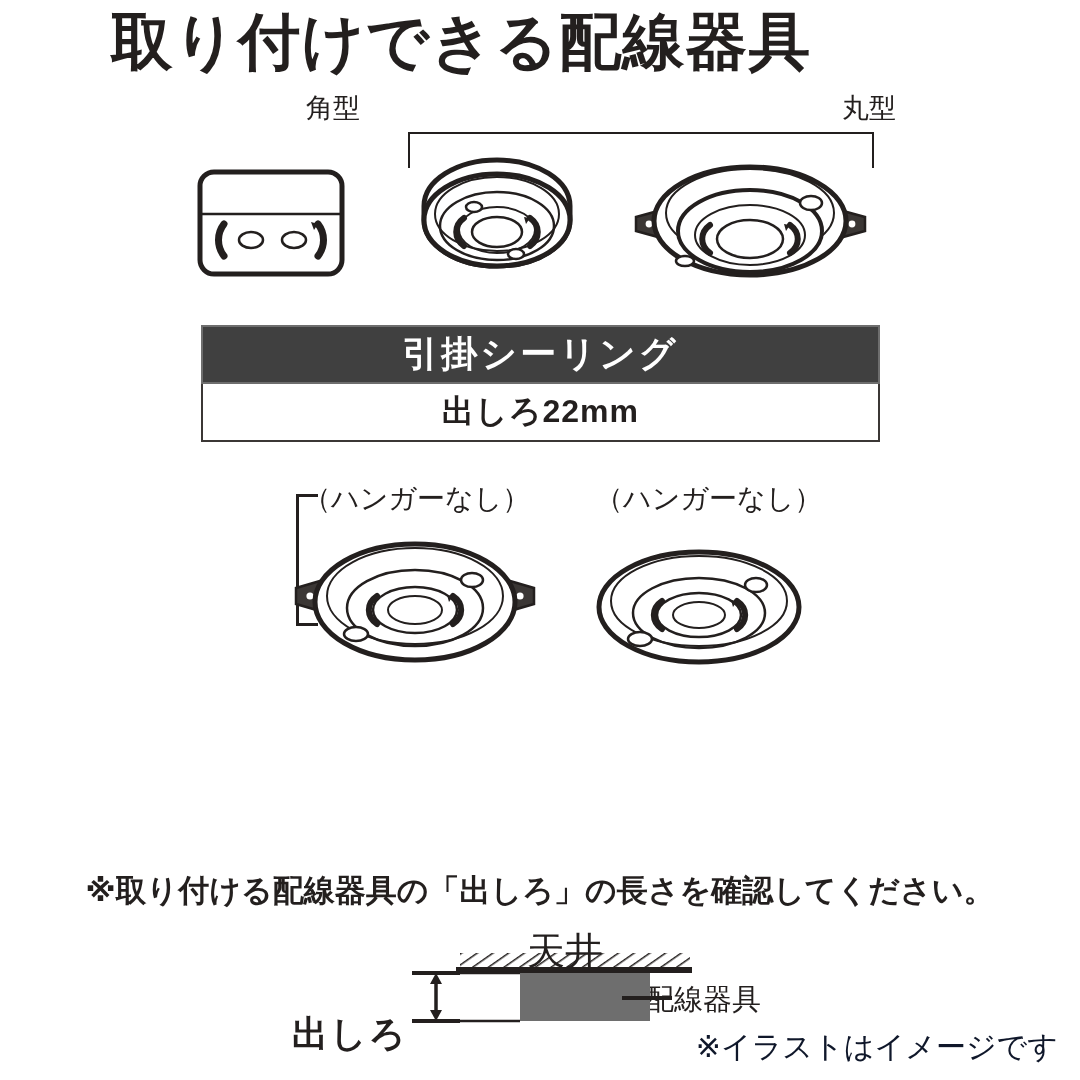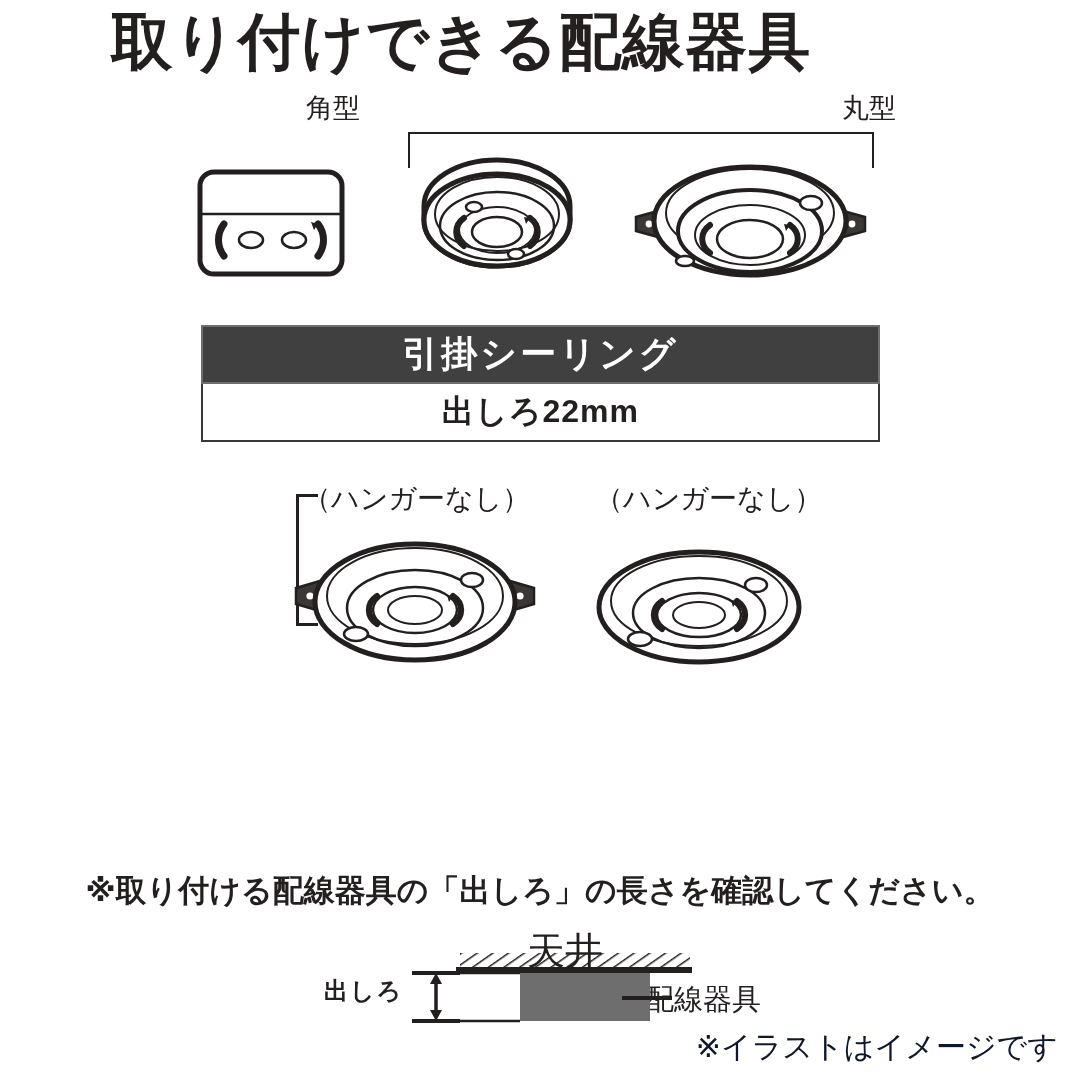--- a/index.html
+++ b/index.html
@@ -164,25 +164,24 @@
     left: 292px;
     top: 928px;
   }
   .cs-label {
     position: absolute;
     color: #231f1e;
     white-space: nowrap;
   }
   #cs-label-deshiro {
     left: 292px;
-    top: 975px;
-    font-size: 24px;
+    top: 1010px;
+    font-size: 36px;
     font-weight: 700;
     letter-spacing: 2px;
-    margin-left: 32px;
   }
   #cs-label-ceiling {
     left: 527px;
     top: 926px;
     font-size: 38px;
   }
   #cs-label-fixture {
     left: 645px;
     top: 980px;
     font-size: 29px;

